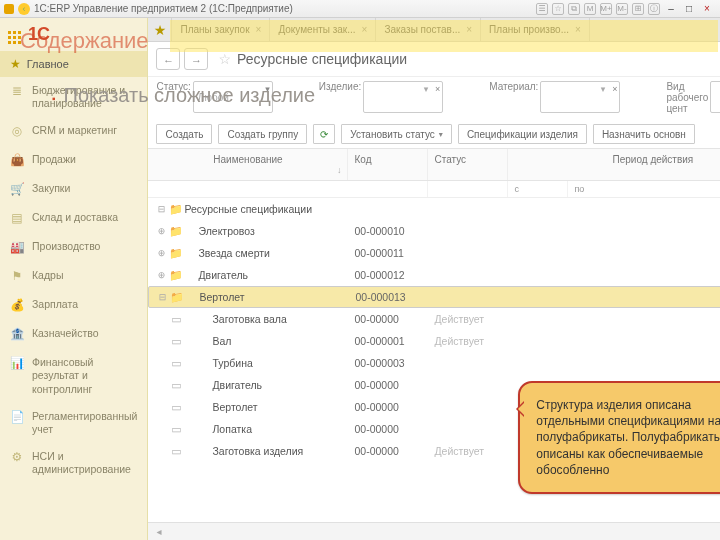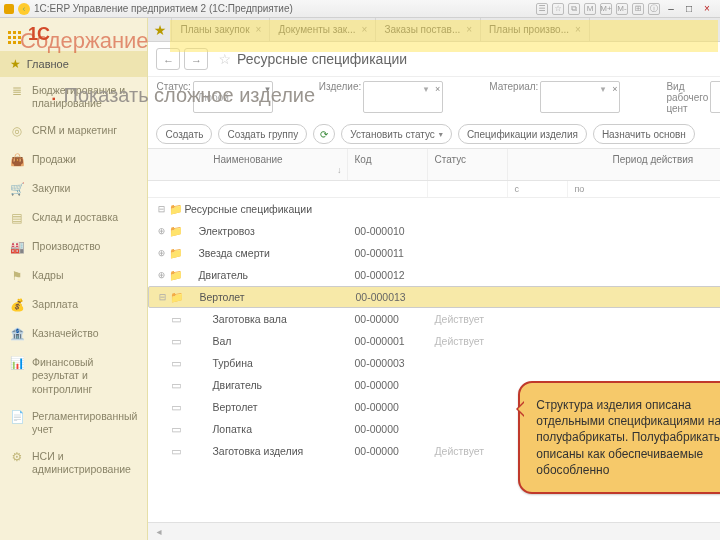--- a/index.html
+++ b/index.html
@@ -32,21 +32,21 @@
   .fav { color:#ccc; margin:0 6px; font-size:14px;}
   .page-title { font-size: 14px; color: #666; }
   .close-x { margin-left:auto; color:#aaa; font-size:12px; padding:0 6px;}
   .filters { display:flex; padding: 4px 8px 6px; gap: 46px; font-size:10px; color:#888;}
   .filterblock { display:flex; flex-direction:row; gap:2px;}
   .filterblock .lbl { color:#888; }
   .sel { border:1px solid #ccc; border-radius:2px; padding:2px 14px 2px 4px; font-size:10px; color:#aaa; position:relative; min-width:80px; height:32px; display:flex; align-items:center;}
   .sel .dd { position:absolute; right:2px; top:2px; color:#888; font-size:9px;}
   .sel .cx { position:absolute; right:14px; top:2px; color:#aaa; font-size:9px;}
   .toolbar { display:flex; gap:6px; padding:4px 8px; align-items:center; }
-  .btn { border:1px solid #ccc; border-radius:10px; padding:3px 8px; font-size:10px; color:#666; background:#fff; height:20px; display:flex; align-items:center;}
+  .btn { border:1px solid #ccc; border-radius:1px; padding:3px 8px; font-size:10px; color:#666; background:#fff; height:20px; display:flex; align-items:center;}
   .btn.drop::after { content:"▾"; margin-left:4px; font-size:8px; color:#888;}
   .btn.icon { width:22px; justify-content:center; padding:0; color:#3a8a3a;}
   .grid { flex:1; overflow:hidden; }
   .ghead { display:flex; background:#fafafa; border-top:1px solid #e4e4e4; border-bottom:1px solid #e4e4e4; font-size:10px; color:#777; }
   .ghead .c { padding:5px 6px; border-right:1px solid #eee;flex-direction:column; }
   .c-name { width:200px; display:flex; align-items:center;}
   .c-name .sort { margin-left:auto; color:#aaa; font-size:9px;}
   .c-code { width:80px;}
   .c-status { width:80px;}
   .c-period { flex:1; text-align:center;}

